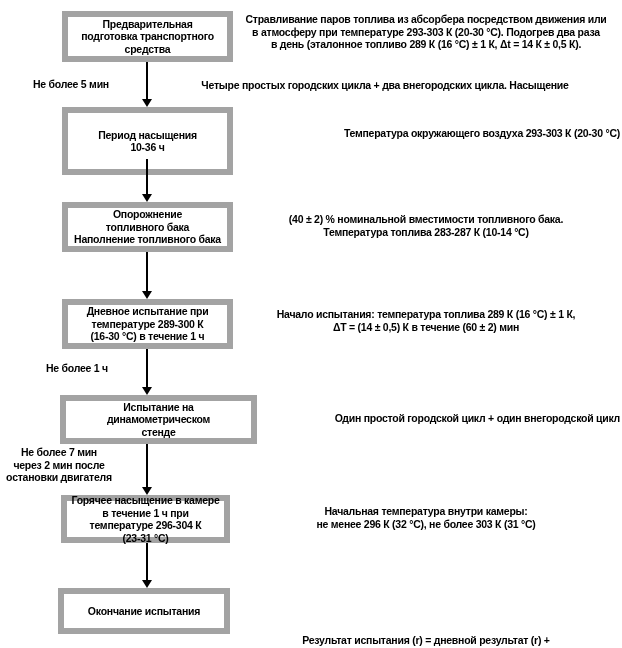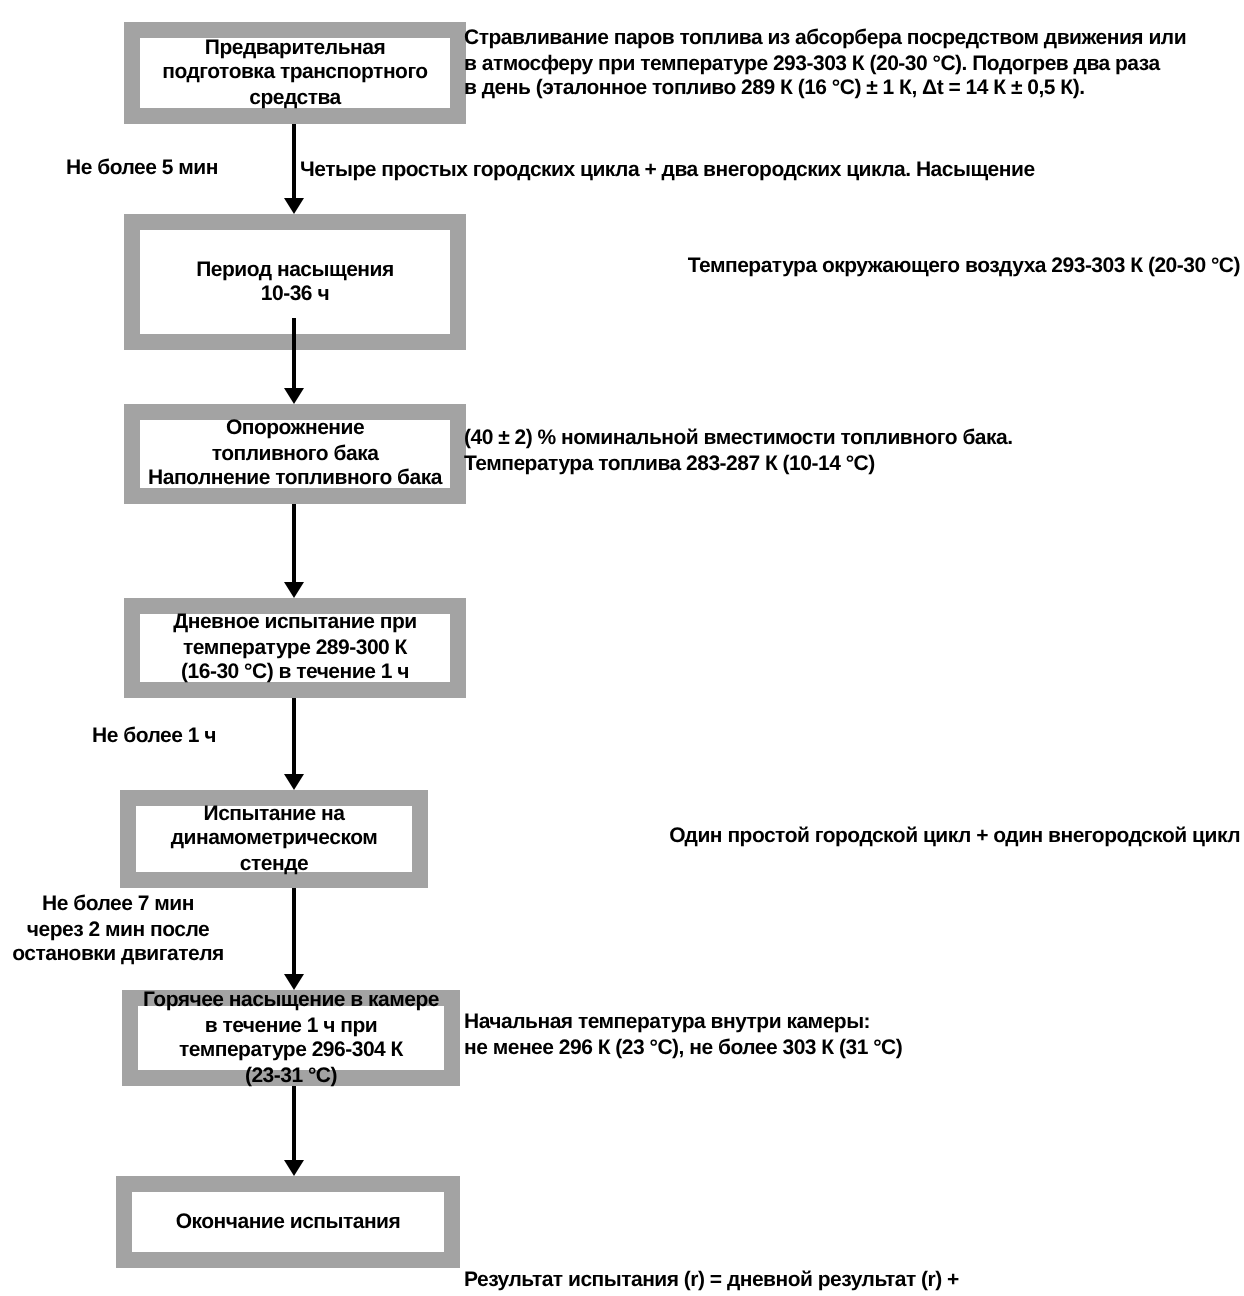--- a/index.html
+++ b/index.html
@@ -11,21 +11,21 @@
     font-family: "Liberation Sans", sans-serif;
     font-size: 10.5px;
     font-weight: 700;
     letter-spacing: -0.25px;
     color: #000000;
     line-height: 12.5px;
     overflow: hidden;
   }
   .box {
     position: absolute;
-    border: 8px solid #a3a3a3;
+    border: 6px solid #a3a3a3;
     background: #ffffff;
     display: flex;
     align-items: center;
     justify-content: center;
     text-align: center;
     white-space: pre;
     box-sizing: border-box;
   }
   .arrow { position: absolute; width: 0; }
   .arrow .shaft {
@@ -38,21 +38,21 @@
   .arrow .head {
     position: absolute;
     bottom: 0; left: -5px;
     width: 0; height: 0;
     border-left: 5px solid transparent;
     border-right: 5px solid transparent;
     border-top: 8px solid #000000;
   }
   .edge-label { position: absolute; white-space: pre; }
   .annot { position: absolute; white-space: pre; }
-  .annot.center { text-align: left; }
+  .annot.center { text-align: center; }
   .annot.left { text-align: right; }
 </style>
 </head>
 <body>
 
 <div id="canvas">
 
   <div class="box" style="left:62px; top:11px; width:171px; height:51px;">Предварительная
 подготовка транспортного
 средства</div>
@@ -61,21 +61,21 @@
 10-36 ч</div>
 
   <div class="box" style="left:62px; top:202px; width:171px; height:50px;">Опорожнение
 топливного бака
 Наполнение топливного бака</div>
 
   <div class="box" style="left:62px; top:299px; width:171px; height:50px;">Дневное испытание при
 температуре 289-300 К
 (16-30 °C) в течение 1 ч</div>
 
-  <div class="box" style="left:60px; top:395px; width:154px; height:49px;">Испытание на
+  <div class="box" style="left:60px; top:395px; width:197px; height:49px;">Испытание на
 динамометрическом
 стенде</div>
 
   <div class="box" style="left:61px; top:495px; width:169px; height:48px;">Горячее насыщение в камере
 в течение 1 ч при
 температуре 296-304 К
 (23-31 °C)</div>
 
   <div class="box" style="left:58px; top:588px; width:172px; height:46px;">Окончание испытания</div>
 
@@ -116,22 +116,24 @@
 в атмосферу при температуре 293-303 К (20-30 °C). Подогрев два раза
 в день (эталонное топливо 289 К (16 °C) ± 1 К, Δt = 14 К ± 0,5 К).</div>
 
   <div class="annot center" style="left:150px; top:79px; width:470px;">Четыре простых городских цикла + два внегородских цикла. Насыщение</div>
 
   <div class="annot left" style="left:240px; top:127px; width:380px;">Температура окружающего воздуха 293-303 К (20-30 °C)</div>
 
   <div class="annot center" style="left:232px; top:213px; width:388px;">(40 ± 2) % номинальной вместимости топливного бака.
 Температура топлива 283-287 К (10-14 °C)</div>
 
+  <div class="annot center" style="left:232px; top:308px; width:388px;">Начало испытания: температура топлива 289 К (16 °C) ± 1 К,
+ΔT = (14 ± 0,5) К в течение (60 ± 2) мин</div>
 
   <div class="annot left" style="left:240px; top:412px; width:380px;">Один простой городской цикл + один внегородской цикл</div>
 
   <div class="annot center" style="left:232px; top:505px; width:388px;">Начальная температура внутри камеры:
-не менее 296 К (23 °C), не более 303 К (31 °C)</div>
+не менее 296 К (32 °C), не более 303 К (31 °C)</div>
 
   <div class="annot center" style="left:232px; top:598px; width:388px;margin-top:36px;">Результат испытания (r) = дневной результат (r) +
 результат горячего насыщения (r)</div>
 
 </div>
 
 </body></html>

